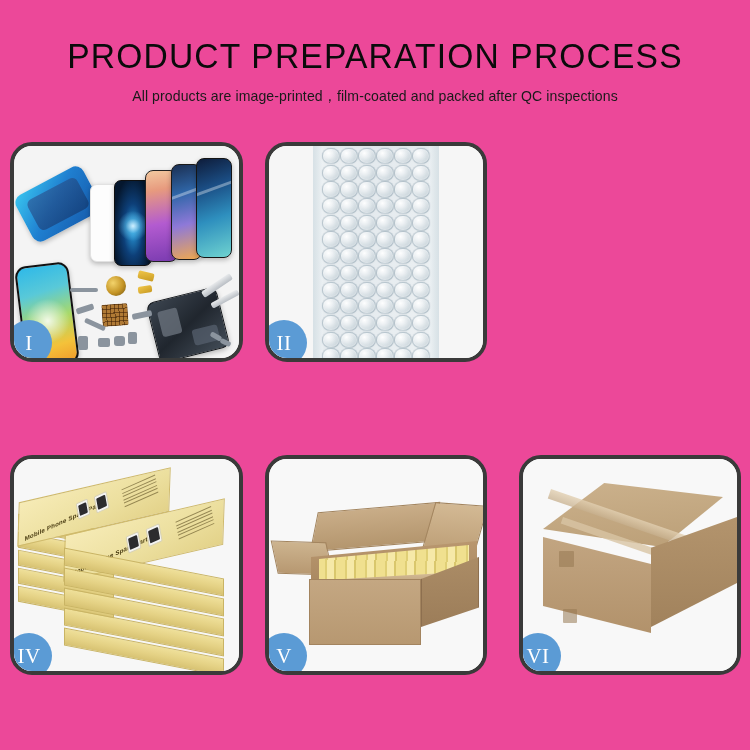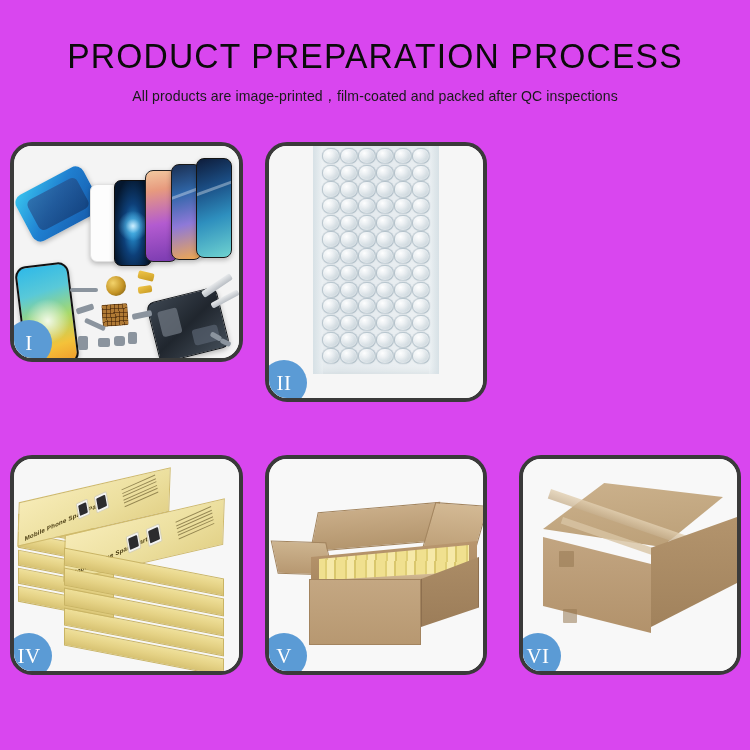--- a/index.html
+++ b/index.html
@@ -3,21 +3,21 @@
 <meta charset="utf-8">
 <style>
   * { box-sizing: border-box; }
   html, body {
     margin: 0; padding: 0;
     width: 750px; height: 750px;
     background: #ffffff;
     font-family: "Liberation Sans", "DejaVu Sans", sans-serif;
     overflow: hidden;
   }
-  #page { position: relative; width: 750px; height: 750px; background: #d946ef; }
+  #page { position: relative; width: 750px; height: 750px; background: #ec4899; }
 
   
   .header { position: absolute; left: 0; top: 0; width: 750px; text-align: center; }
   .title {
     margin: 0; padding-top: 38px;
     font-size: 35px; font-weight: 400; line-height: 1;
     letter-spacing: 1.2px; color: #0b0b0b;
     font-family: "Liberation Sans Narrow", "Liberation Sans", sans-serif;
     transform: scaleX(0.96); transform-origin: center;
   }
@@ -399,21 +399,21 @@
         <div class="tool" style="left:186px; top:136px; width:34px; height:7px; transform:rotate(-34deg);"></div>
         <div class="tool" style="left:196px; top:150px; width:30px; height:6px; transform:rotate(-28deg);"></div>
         <div class="chip" style="left:196px; top:188px; width:12px; height:5px; transform:rotate(30deg);"></div>
         <div class="chip" style="left:206px; top:194px; width:11px; height:5px; transform:rotate(26deg);"></div>
       </div>
       <div class="badge" style="left:-8px; bottom:-8px; background:#5b9bd5;">
         <span>I</span>
       </div>
     </div>
 
-    <div class="panel" style="left:265px; top:142px; width:222px; height:260px;">
+    <div class="panel" style="left:265px; top:142px; width:222px; height:220px;">
       <div class="panel-inner">
         <div class="bw-bg"></div>
         <div class="bw-sheet">
           <div class="bw-edge-l"></div>
           <div class="bw-edge-r"></div>
           <div class="bw-grid" id="bubble-grid">
               <div class="bub"></div>
               <div class="bub"></div>
               <div class="bub"></div>
               <div class="bub"></div>

